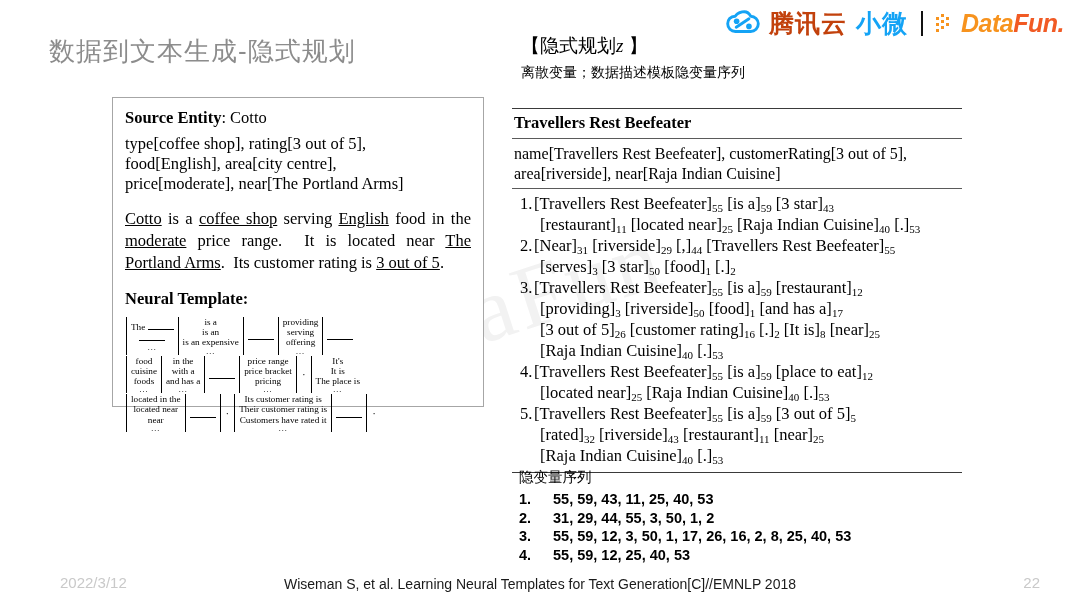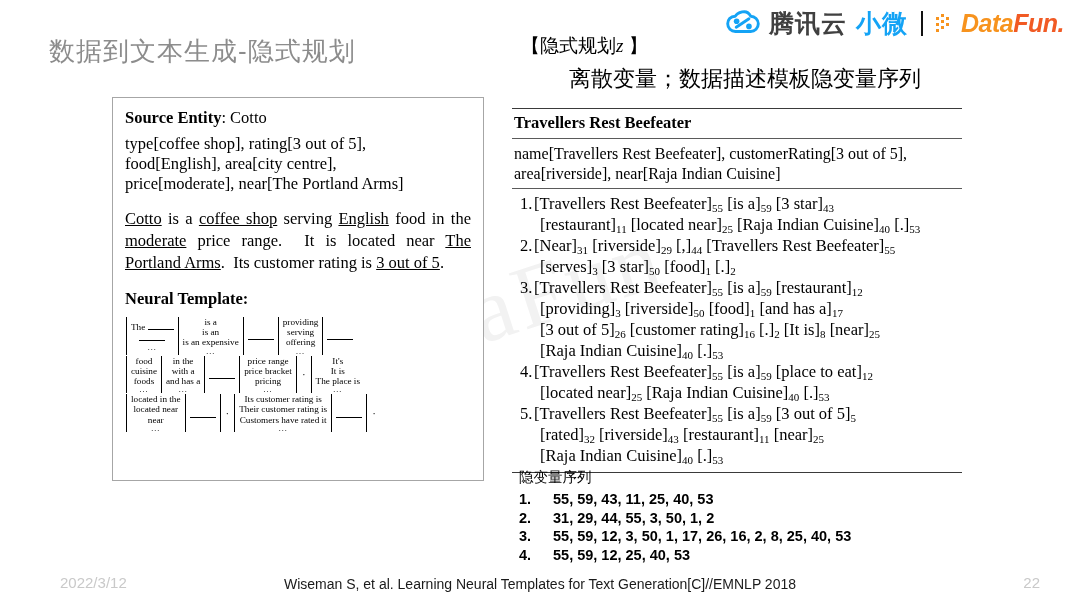--- a/index.html
+++ b/index.html
@@ -18,38 +18,38 @@
     font-size:90px;color:#f2f2f2;
     transform:rotate(-18deg);
     user-select:none;pointer-events:none;
     letter-spacing:4px;
   }
 
   
   .logo-bar{position:absolute;right:16px;top:6px;display:flex;align-items:center;gap:9px;}
   .logo-cloud{width:34px;height:34px;flex:0 0 auto;}
   .tx-text{font-size:25px;font-weight:bold;letter-spacing:1px;line-height:1;}
-  .tx-dark{color:#404040;text-align:center;}
+  .tx-dark{color:#c2410c;text-align:center;}
   .tx-blue{color:#14a3f5;}
   .logo-div{width:2px;height:25px;background:#111;margin:0 4px;}
   .df-dots{width:16px;height:18px;flex:0 0 auto;}
   .df-text{font-size:25px;font-weight:bold;font-style:italic;color:#f7931e;letter-spacing:-.5px;line-height:1;}
   .df-text .orange2{color:#f15a24;}
 
   
   .slide-title{
     position:absolute;left:49px;top:34px;
     font-size:26px;color:#8c8c8c;
     letter-spacing:1px;
     font-family:"Liberation Sans", sans-serif;
   }
 
   
   .fig-box{
-    position:absolute;left:112px;top:97px;width:372px;height:384px;
+    position:absolute;left:112px;top:97px;width:372px;height:310px;
     border:1px solid #a6a6a6;background:#fff;box-sizing:border-box;
     padding:10px 12px 0 12px;
     font-family:"Liberation Serif", serif;
     color:#000;
   }
   .fig-box .h{font-weight:bold;font-size:16.5px;}
   .fig-box .ln{font-size:16.5px;line-height:20px;}
   .src-block{margin-top:6px;}
   .sysgen{margin-top:14px;}
   .sysgen p{
@@ -70,21 +70,21 @@
   .bar{width:1px;align-self:stretch;background:#000;min-height:22px;margin:0 1px;}
   .blank{display:inline-block;width:26px;border-bottom:1.6px solid #000;height:8px;}
   .dot-sep{padding:0 4px;font-size:11px;}
   .nt-lines{display:flex;flex-direction:column;align-items:center;}
 
   
   .r-head{
     position:absolute;left:521px;top:33px;
     font-size:19px;color:#000;font-family:"Liberation Sans", sans-serif;
   }
-  .r-head .sub{font-size:22px;display:block;margin-top:5px;margin-left:48px;}
+  .r-head .sub{font-size:14px;display:block;margin-top:5px;}
   .r-head .ital{font-style:italic;font-family:"Liberation Serif",serif;}
 
   .rbox{
     position:absolute;left:512px;top:108px;width:450px;
     font-family:"Liberation Serif", serif;color:#000;
   }
   .rule{border-top:1.6px solid #3a3a3a;}
   .rule.thin{border-top:1.2px solid #5a5a5a;}
   .rtitle{font-weight:bold;font-size:16.5px;padding:4px 2px 5px 2px;}
   .rmeta{font-size:16px;line-height:19.5px;padding:5px 2px 5px 2px;}

